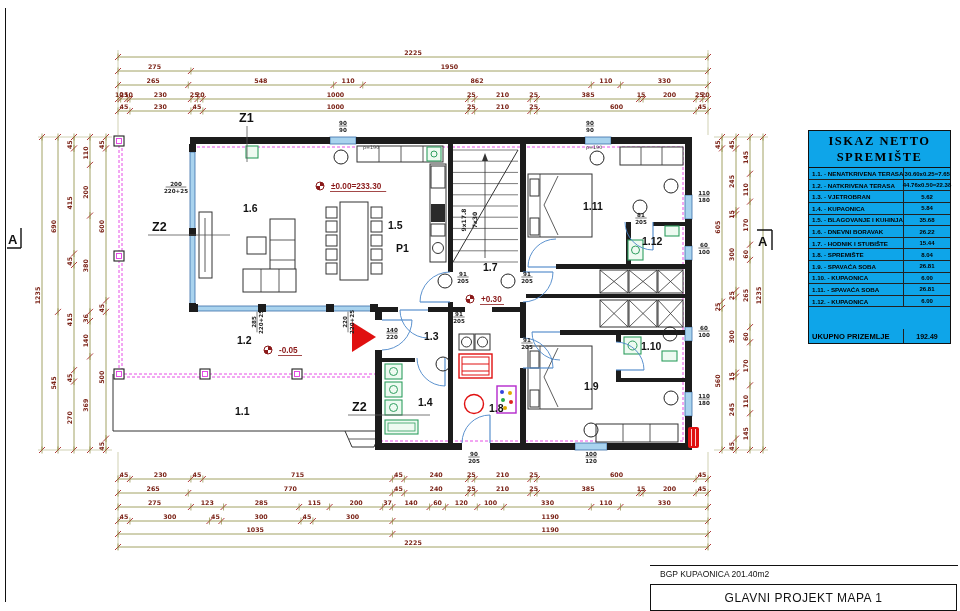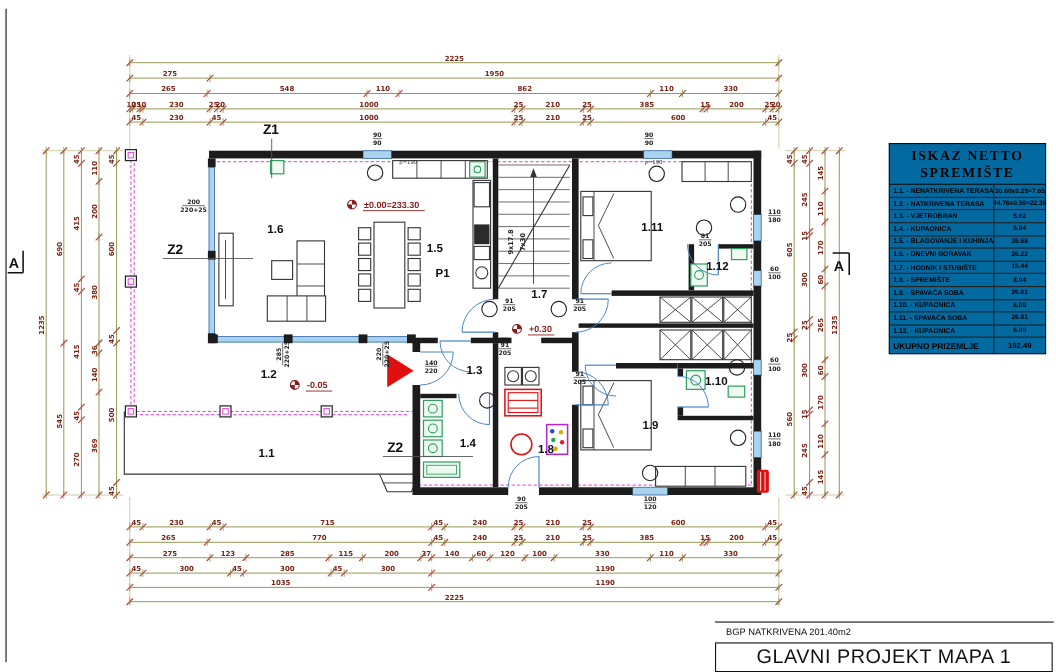--- a/index.html
+++ b/index.html
@@ -7,34 +7,34 @@
   #plan{position:absolute;left:0;top:0;}
   .dim{font:600 6.3px "DejaVu Sans",sans-serif;fill:#7b2418;}
   .frac{font:600 5.6px "DejaVu Sans",sans-serif;fill:#222;}
   .small-lbl{font:500 4.8px "DejaVu Sans",sans-serif;fill:#333;}
   .room-lbl{font:700 10.5px "Liberation Sans",sans-serif;fill:#111;}
   .zone-lbl{font:700 12.5px "Liberation Sans",sans-serif;fill:#111;}
   .level-lbl{font:700 8.2px "Liberation Sans",sans-serif;fill:#8b1a1a;}
   .stair-lbl{font:600 6px "DejaVu Sans",sans-serif;fill:#222;}
   .sect-lbl{font:700 13px "Liberation Sans",sans-serif;fill:#111;}
   
-  #area-table{position:absolute;left:808px;top:130px;width:141px;border:1.6px solid #111;background:#0369a1;}
+  #area-table{position:absolute;left:808px;top:130px;width:141px;border:1.6px solid #111;background:#0ea5e9;}
   #area-table .hdr{border-bottom:1.6px solid #111;text-align:center;padding:3px 0 2px 0;
      font-family:"Liberation Serif",serif;font-weight:bold;font-size:12.5px;letter-spacing:1.5px;line-height:1.25;}
   .trow{display:flex;border-bottom:1px solid #222;min-height:10.6px;align-items:center;}
   .trow .c1{flex:1;padding:0 0 0 3px;font-size:6.2px;font-weight:bold;white-space:nowrap;}
   .trow .c2{width:46px;border-left:1px solid #222;text-align:center;font-size:6px;font-weight:bold;align-self:stretch;display:flex;align-items:center;justify-content:center;}
-  #total-row{display:flex;min-height:14px;align-items:center;}
+  #total-row{display:flex;min-height:14px;align-items:center;margin-top:22px;}
   #total-row .c1{flex:1;padding:0 0 0 3px;font-size:7.6px;font-weight:bold;}
   #total-row .c2{width:46px;border-left:1px solid #222;text-align:center;font-size:7px;font-weight:bold;align-self:stretch;display:flex;align-items:center;justify-content:center;}
   
   #tb-line{position:absolute;left:650px;top:565px;width:308px;border-top:1.4px solid #111;}
   #tb-bgp{position:absolute;left:660px;top:569px;font-size:8.5px;color:#111;}
   #tb-box{position:absolute;left:650px;top:584px;width:305px;height:25px;border:1.6px solid #111;
-     display:flex;align-items:center;justify-content:center;font-size:18px;letter-spacing:.5px;color:#111;}
+     display:flex;align-items:center;justify-content:center;font-size:12px;letter-spacing:.5px;color:#111;}
   #frame-left{position:absolute;left:5px;top:8px;height:594px;border-left:1.5px solid #111;width:0;}
 </style>
 </head>
 <body>
 
 <div id="canvas">
   <svg id="plan" width="960" height="611" viewBox="0 0 960 611">
       <g>
         <line x1="118" y1="57" x2="708" y2="57" stroke="#8a8a3c" stroke-width="0.8"></line>
         <line x1="115" y1="60" x2="121" y2="54" stroke="#b03a3a" stroke-width="1"></line>
@@ -894,15 +894,15 @@
           <div class="c2">6.00</div>
         </div>
       </div>
     <div id="total-row">
       <div class="c1">UKUPNO PRIZEMLJE</div>
       <div class="c2">192.49</div>
     </div>
   </div>
 
   <div id="tb-line"></div>
-  <div id="tb-bgp">BGP NATKRIVENA 201.40m2</div>
+  <div id="tb-bgp">BGP KUPAONICA 201.40m2</div>
   <div id="tb-box">GLAVNI PROJEKT MAPA 1</div>
 </div>
 
 </body></html>

